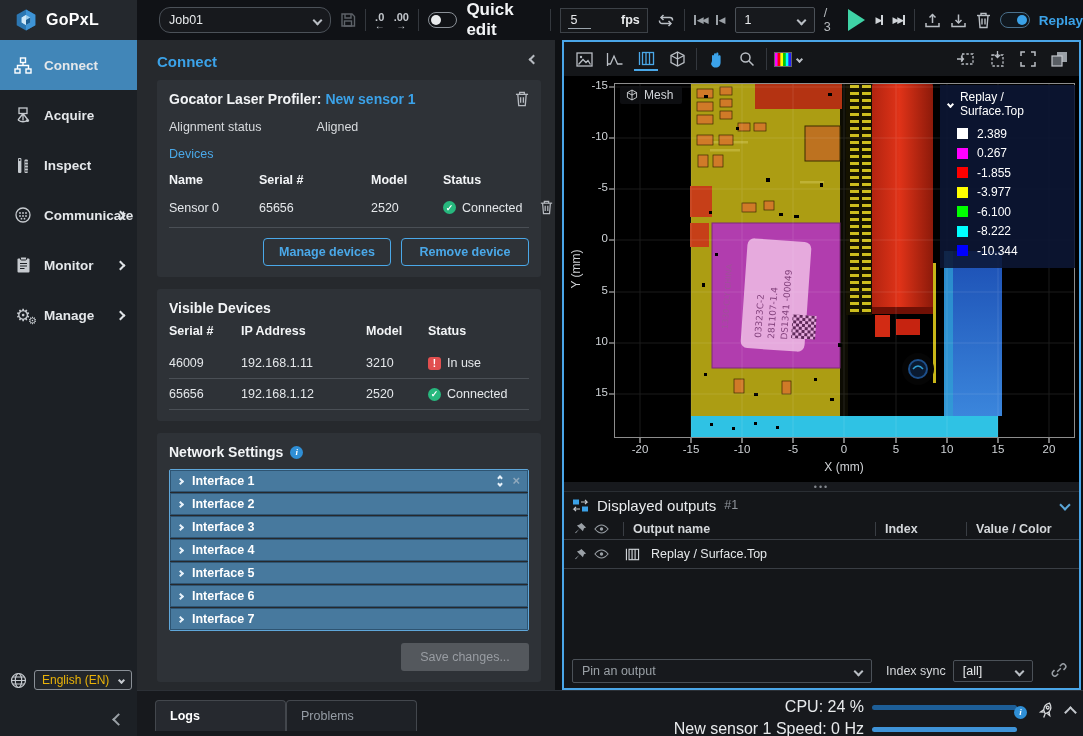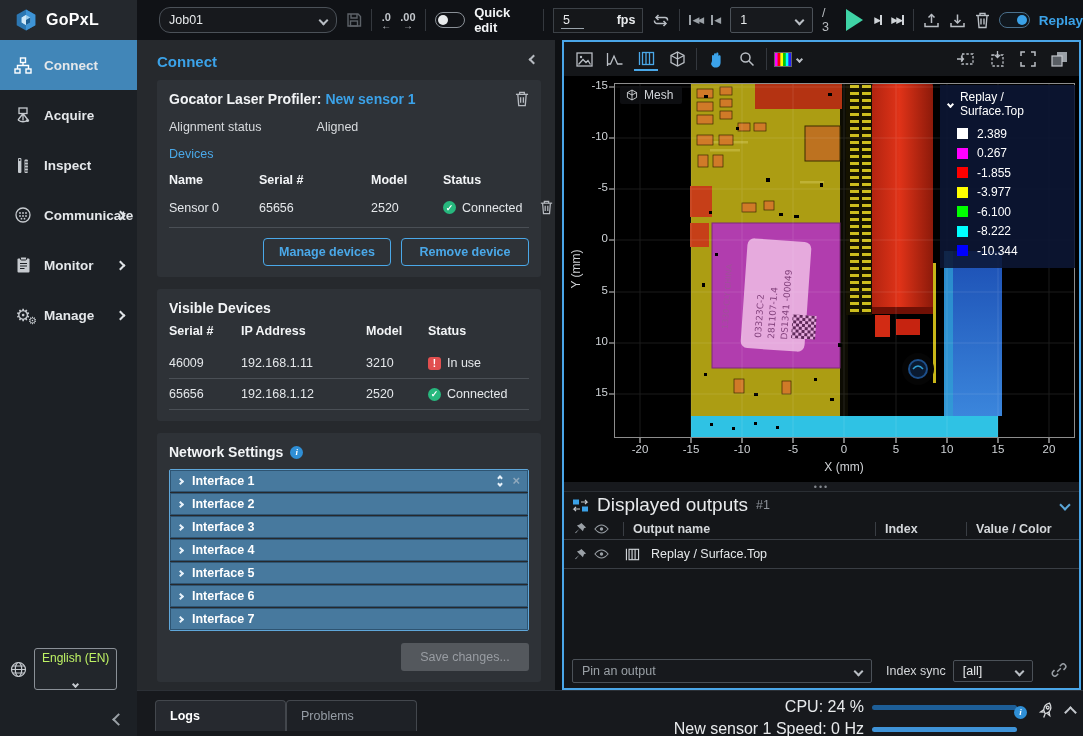--- a/index.html
+++ b/index.html
@@ -30,21 +30,21 @@
   .icon-btn { display:flex; align-items:center; justify-content:center; color:#b9bec4; }
   .dec-btn { display:flex; flex-direction:column; align-items:center; line-height:10px;
     color:#c3c7cc; font-size:11px; font-weight:bold; }
   .dec-btn .arr { font-size:10px; line-height:7px; }
   .toggle { width:32px; height:16px; border:1.5px solid #8a9097; border-radius:9px;
     position:relative; background:transparent; }
   .toggle .knob { position:absolute; top:1.5px; width:10px; height:10px; border-radius:50%;
     background:#e8eaec; left:2px; }
   .toggle.on { border-color:#4a708c; background:#10171e; }
   .toggle.on .knob { left:auto; right:2px; background:#3ba2e8; }
-  .tb-label { font-weight:bold; color:#f2f4f6; font-size:13px; }
+  .tb-label { font-weight:bold; color:#f2f4f6; font-size:17px; }
   .fps-box { width:94px; height:25px; background:#15171a; border:1px solid #3c4147;
     display:flex; align-items:center; justify-content:space-between; padding:0 7px; }
   .fps-box .val { border-bottom:1px solid #9aa4ac; padding:1px 14px 1px 2px; }
   .fps-box .unit { font-weight:bold; }
   .skip { display:flex; align-items:center; gap:1px; color:#9aa0a6; }
   .skip .bar { width:2px; height:10px; background:currentColor; }
   .skip .tri { font-size:9px; letter-spacing:-2px; }
   .skip.lite { color:#d0d4d8; }
   .frame-select { width:86px; margin-left:2px; }
   .frac { color:#b8bcc0; }
@@ -55,21 +55,21 @@
   
   .sidebar { position:absolute; left:0; top:40px; width:137px; height:696px; background:#1c2025; }
   .nav-item { height:50px; display:flex; align-items:center; gap:11px; padding-left:13px;
     position:relative; color:#e4e7ea; }
   .nav-item .lbl { font-weight:bold; font-size:13.5px; }
   .nav-item.active { background:#4186b8; }
   .nav-item .arrow { position:absolute; right:13px; color:#dfe3e7; }
   .nav-icon { width:20px; display:flex; justify-content:center; color:#c6cacf; }
   .lang-row { position:absolute; left:10px; bottom:46px; display:flex; align-items:center; gap:7px; }
   .lang-select { border:1px solid #8a9097; border-radius:3px; padding:2px 7px; font-size:12px;
-    color:#bef264; display:flex; align-items:center; gap:17px; background:#22262b;flex-direction:column; }
+    color:#eab308; display:flex; align-items:center; gap:10px; background:#22262b; }
   .side-collapse { position:absolute; right:14px; bottom:12px; color:#9aa0a6; }
 
   
   .midpanel { position:absolute; left:137px; top:40px; width:418px; height:650px;
     background:#26292d; overflow:hidden; }
   .mid-header { padding:13px 20px 10px; font-size:15px; font-weight:bold; color:#3ba2e8;
     position:relative; }
   .mid-collapse { position:absolute; right:18px; top:15px; color:#b6bac0; }
   .card { margin:0 14px 12px 20px; background:#2e3237; border-radius:3px; padding:11px 12px; }
   .card-title { font-size:14px; font-weight:bold; color:#f2f4f6; }
@@ -143,21 +143,21 @@
   .legend-title .chev { width:5px; height:5px; color:#fff; }
   .legend-row { display:flex; align-items:center; gap:9px; height:19.5px; padding-left:9px; }
   .legend-swatch { width:11px; height:11px; flex:0 0 11px; }
   .legend-val { color:#fff; font-size:12px; }
 
   .vsplitter { height:9px; flex:0 0 9px; display:flex; align-items:center; justify-content:center;
     background:#17191d; color:#84888e; font-size:9px; letter-spacing:2px; }
 
   .outputs { flex:1; background:#141619; display:flex; flex-direction:column; border-top:1px solid #2a2e33; }
   .out-header { height:26px; display:flex; align-items:center; gap:8px; padding:0 8px; position:relative; }
-  .out-title { font-size:19px; color:#e8eaec; }
+  .out-title { font-size:15px; color:#e8eaec; }
   .out-badge { font-size:12.5px; color:#8d9299; }
   .out-chev { position:absolute; right:10px; color:#5ba6d8; }
   .out-cols { height:22px; display:flex; align-items:center; padding:0 8px; border-bottom:1px solid #3a3e44;
     color:#d4d7da; font-weight:bold; font-size:12.5px; }
   .colbar { width:1px; height:14px; background:#3a3e44; margin:0 9px; }
   .out-row { height:29px; display:flex; align-items:center; padding:0 8px; border-bottom:1px solid #3a3e44;
     color:#e4e7ea; font-size:12.5px; }
   .minicon { width:16px; display:flex; justify-content:center; color:#9aa0a6; margin-right:5px; }
   .out-spacer { flex:1; }
   .out-controls { height:34px; display:flex; align-items:center; padding:0 8px; gap:7px; }

